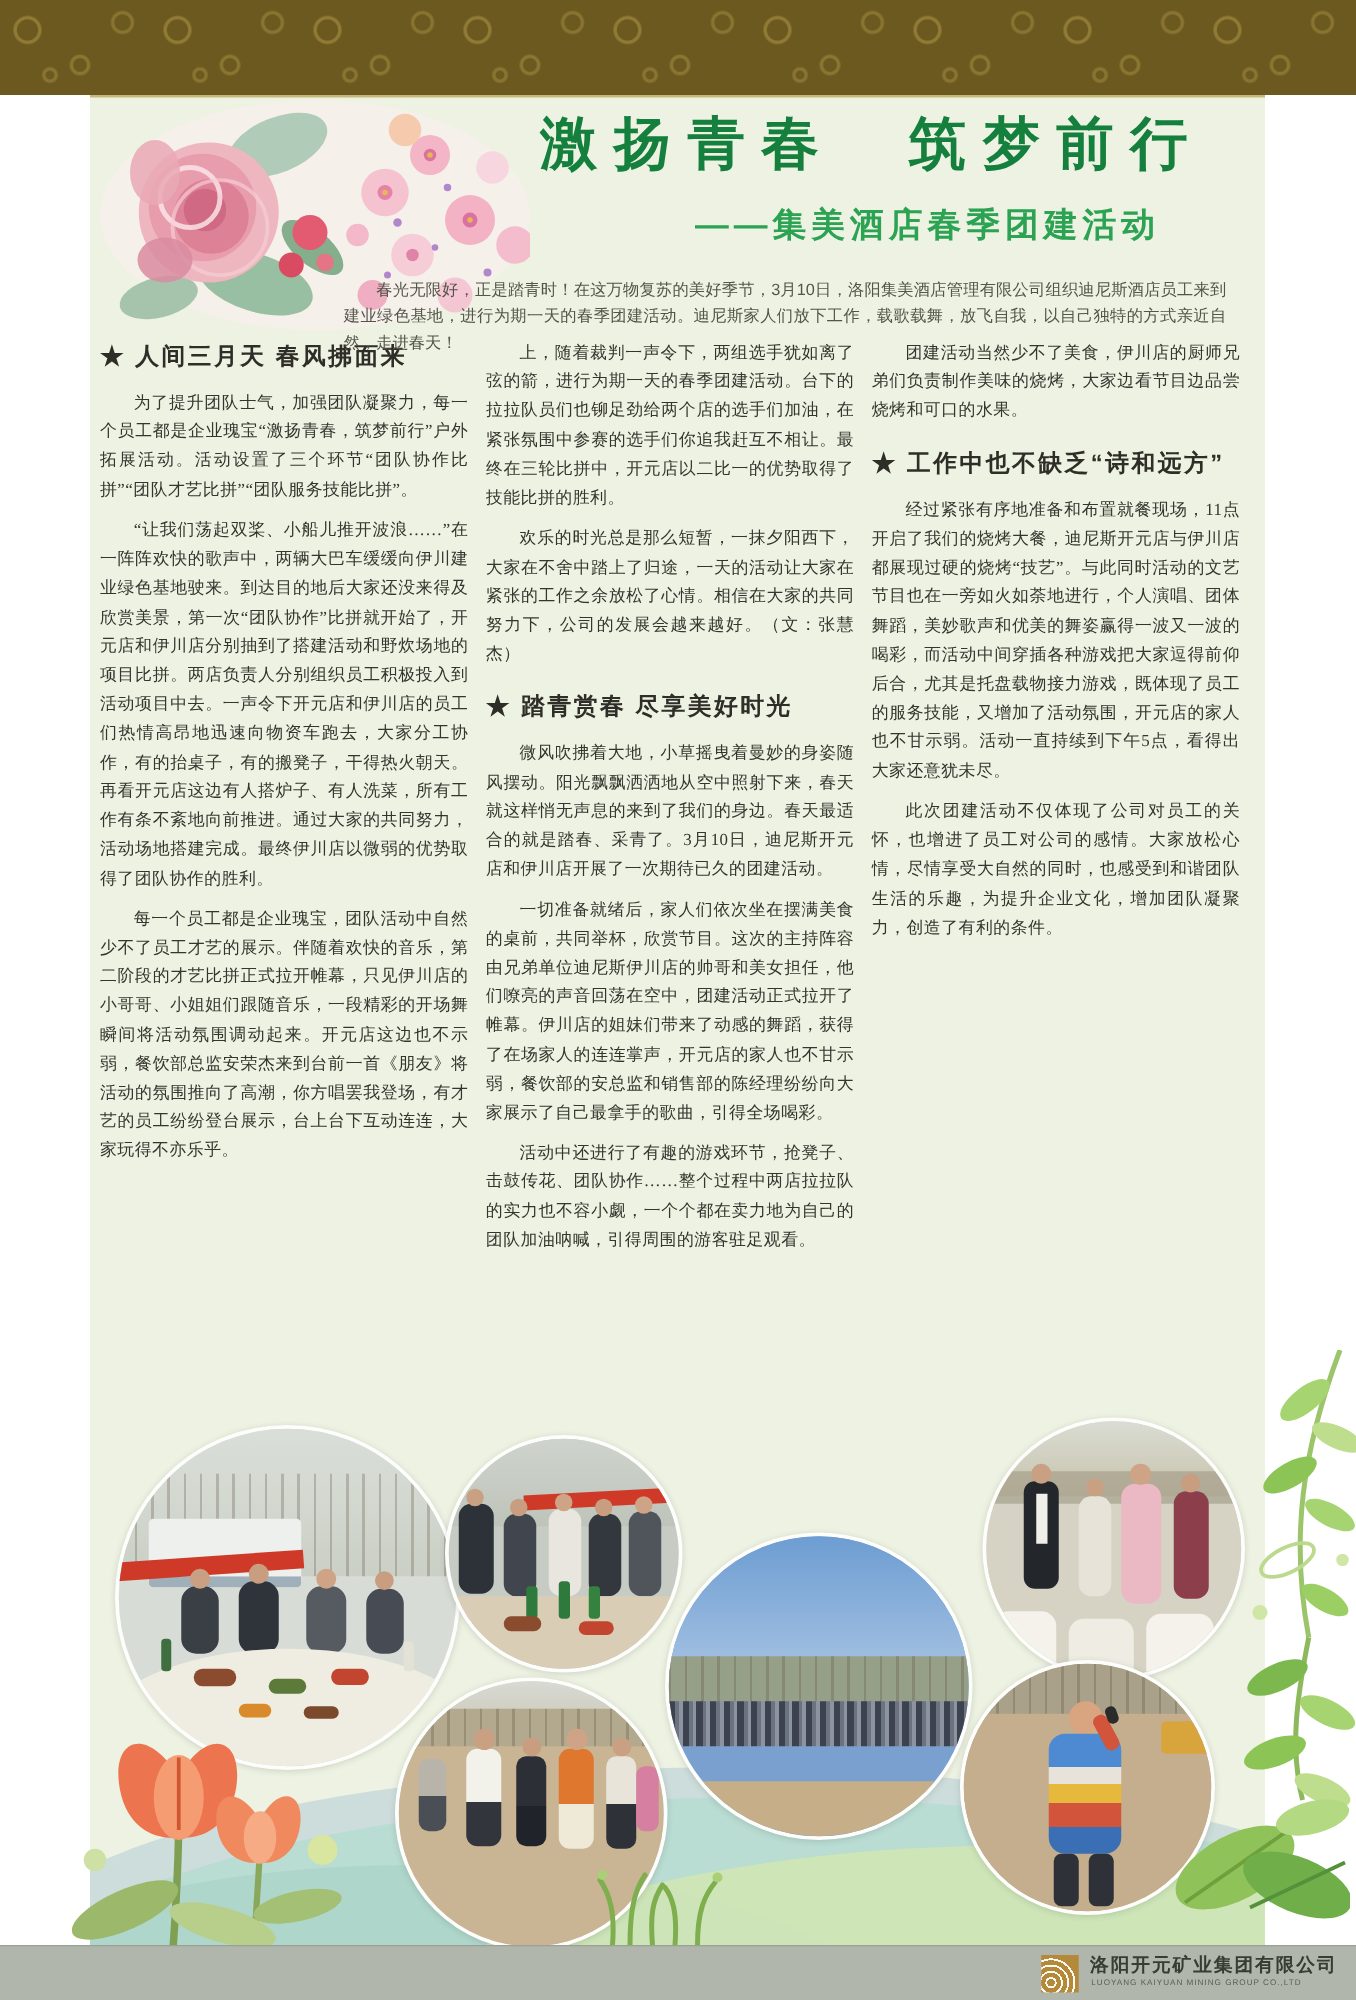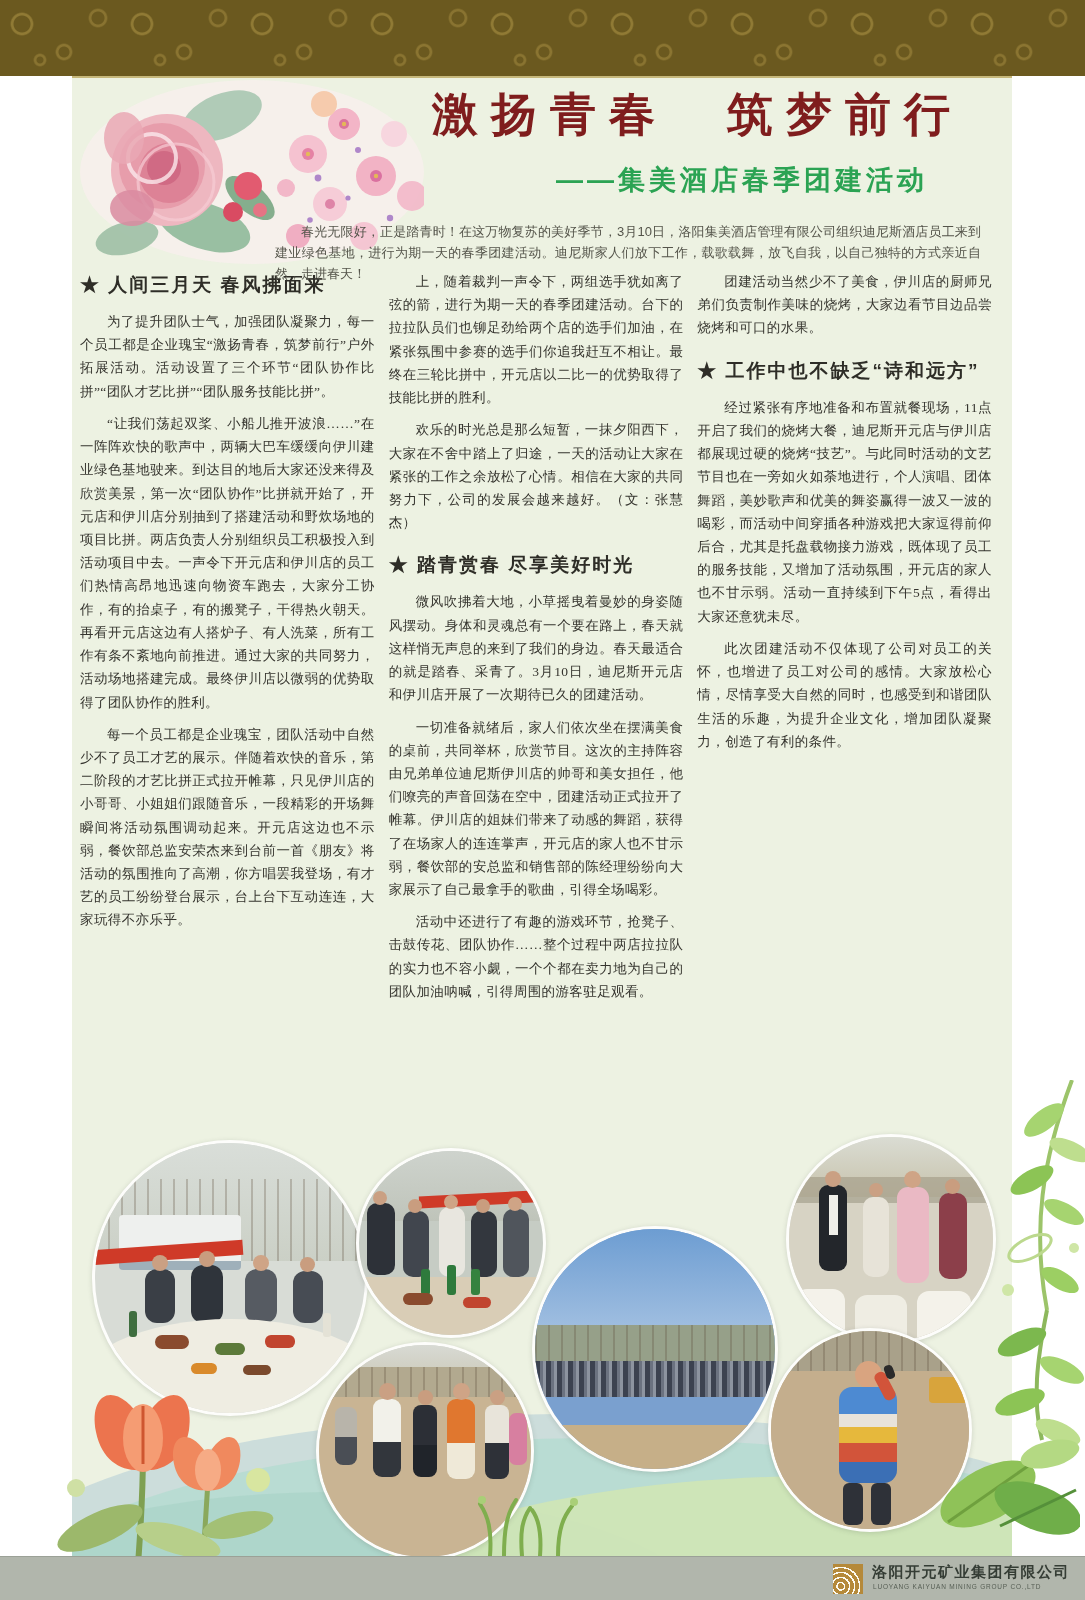--- a/index.html
+++ b/index.html
@@ -29,21 +29,21 @@
   #grass-c{left:470px;top:1480px;z-index:6;}
 
   .wash-wrap{position:absolute;left:72px;top:1372px;width:940px;height:184px;overflow:hidden;z-index:1;}
   .wash{position:absolute;border-radius:50%;}
   .w1{left:-80px;top:42px;width:1160px;height:320px;background:#c3d7d9;opacity:.8;}
   .w2{left:-60px;top:66px;width:1180px;height:330px;background:#b7dcd1;opacity:.9;}
   .w3{left:260px;top:104px;width:980px;height:300px;background:#cfe5b6;opacity:.95;}
   .w4{left:-120px;top:120px;width:760px;height:260px;background:#a5d2c4;opacity:.55;}
 
   
-  .title{position:absolute;left:432px;top:84px;z-index:4;color:#7f1d1d;font-size:46px;font-weight:bold;
+  .title{position:absolute;left:432px;top:84px;z-index:4;color:#15803d;font-size:46px;font-weight:bold;
          letter-spacing:13px;white-space:nowrap;}
   .subtitle{position:absolute;left:556px;top:162px;z-index:4;color:#2ba353;font-size:27px;font-weight:bold;
             letter-spacing:4px;white-space:nowrap;}
   .intro{position:absolute;left:275px;top:221px;width:706px;z-index:4;color:#54544a;font-size:13px;
          line-height:1.62;text-align:justify;text-indent:2em;font-family:Liberation Sans, sans-serif;}
 
   
   .cols{position:absolute;left:80px;top:270px;width:912px;height:878px;display:flex;gap:14px;z-index:2;}
   .col{width:295px;height:100%;overflow:hidden;}
   .col h3{font-size:19px;font-weight:700;color:#2e2d27;letter-spacing:2px;margin:2px 0 12px;}
@@ -151,21 +151,21 @@
   <div class="col">
     <h3>★ 人间三月天 春风拂面来</h3>
     <p>为了提升团队士气，加强团队凝聚力，每一个员工都是企业瑰宝“激扬青春，筑梦前行”户外拓展活动。活动设置了三个环节“团队协作比拼”“团队才艺比拼”“团队服务技能比拼”。</p>
     <p>“让我们荡起双桨、小船儿推开波浪……”在一阵阵欢快的歌声中，两辆大巴车缓缓向伊川建业绿色基地驶来。到达目的地后大家还没来得及欣赏美景，第一次“团队协作”比拼就开始了，开元店和伊川店分别抽到了搭建活动和野炊场地的项目比拼。两店负责人分别组织员工积极投入到活动项目中去。一声令下开元店和伊川店的员工们热情高昂地迅速向物资车跑去，大家分工协作，有的抬桌子，有的搬凳子，干得热火朝天。再看开元店这边有人搭炉子、有人洗菜，所有工作有条不紊地向前推进。通过大家的共同努力，活动场地搭建完成。最终伊川店以微弱的优势取得了团队协作的胜利。</p>
     <p>每一个员工都是企业瑰宝，团队活动中自然少不了员工才艺的展示。伴随着欢快的音乐，第二阶段的才艺比拼正式拉开帷幕，只见伊川店的小哥哥、小姐姐们跟随音乐，一段精彩的开场舞瞬间将活动氛围调动起来。开元店这边也不示弱，餐饮部总监安荣杰来到台前一首《朋友》将活动的氛围推向了高潮，你方唱罢我登场，有才艺的员工纷纷登台展示，台上台下互动连连，大家玩得不亦乐乎。</p>
   </div>
   <div class="col">
     <p>上，随着裁判一声令下，两组选手犹如离了弦的箭，进行为期一天的春季团建活动。台下的拉拉队员们也铆足劲给两个店的选手们加油，在紧张氛围中参赛的选手们你追我赶互不相让。最终在三轮比拼中，开元店以二比一的优势取得了技能比拼的胜利。</p>
     <p>欢乐的时光总是那么短暂，一抹夕阳西下，大家在不舍中踏上了归途，一天的活动让大家在紧张的工作之余放松了心情。相信在大家的共同努力下，公司的发展会越来越好。（文：张慧杰）</p>
     <h3 class="mid">★ 踏青赏春 尽享美好时光</h3>
-    <p>微风吹拂着大地，小草摇曳着曼妙的身姿随风摆动。身体和灵魂总有一个要在路上，春天就这样悄无声息的来到了我们的身边。春天最适合的就是踏春、采青了。3月10日，迪尼斯开元店和伊川店开展了一次期待已久的团建活动。</p>
+    <p>微风吹拂着大地，小草摇曳着曼妙的身姿随风摆动。阳光飘飘洒洒地从空中照射下来，春天就这样悄无声息的来到了我们的身边。春天最适合的就是踏春、采青了。3月10日，迪尼斯开元店和伊川店开展了一次期待已久的团建活动。</p>
     <p>一切准备就绪后，家人们依次坐在摆满美食的桌前，共同举杯，欣赏节目。这次的主持阵容由兄弟单位迪尼斯伊川店的帅哥和美女担任，他们嘹亮的声音回荡在空中，团建活动正式拉开了帷幕。伊川店的姐妹们带来了动感的舞蹈，获得了在场家人的连连掌声，开元店的家人也不甘示弱，餐饮部的安总监和销售部的陈经理纷纷向大家展示了自己最拿手的歌曲，引得全场喝彩。</p>
     <p>活动中还进行了有趣的游戏环节，抢凳子、击鼓传花、团队协作……整个过程中两店拉拉队的实力也不容小觑，一个个都在卖力地为自己的团队加油呐喊，引得周围的游客驻足观看。</p>
   </div>
   <div class="col">
     <p>团建活动当然少不了美食，伊川店的厨师兄弟们负责制作美味的烧烤，大家边看节目边品尝烧烤和可口的水果。</p>
     <h3 class="mid">★ 工作中也不缺乏“诗和远方”</h3>
     <p>经过紧张有序地准备和布置就餐现场，11点开启了我们的烧烤大餐，迪尼斯开元店与伊川店都展现过硬的烧烤“技艺”。与此同时活动的文艺节目也在一旁如火如荼地进行，个人演唱、团体舞蹈，美妙歌声和优美的舞姿赢得一波又一波的喝彩，而活动中间穿插各种游戏把大家逗得前仰后合，尤其是托盘载物接力游戏，既体现了员工的服务技能，又增加了活动氛围，开元店的家人也不甘示弱。活动一直持续到下午5点，看得出大家还意犹未尽。</p>
     <p>此次团建活动不仅体现了公司对员工的关怀，也增进了员工对公司的感情。大家放松心情，尽情享受大自然的同时，也感受到和谐团队生活的乐趣，为提升企业文化，增加团队凝聚力，创造了有利的条件。</p>
   </div>
 </div>

